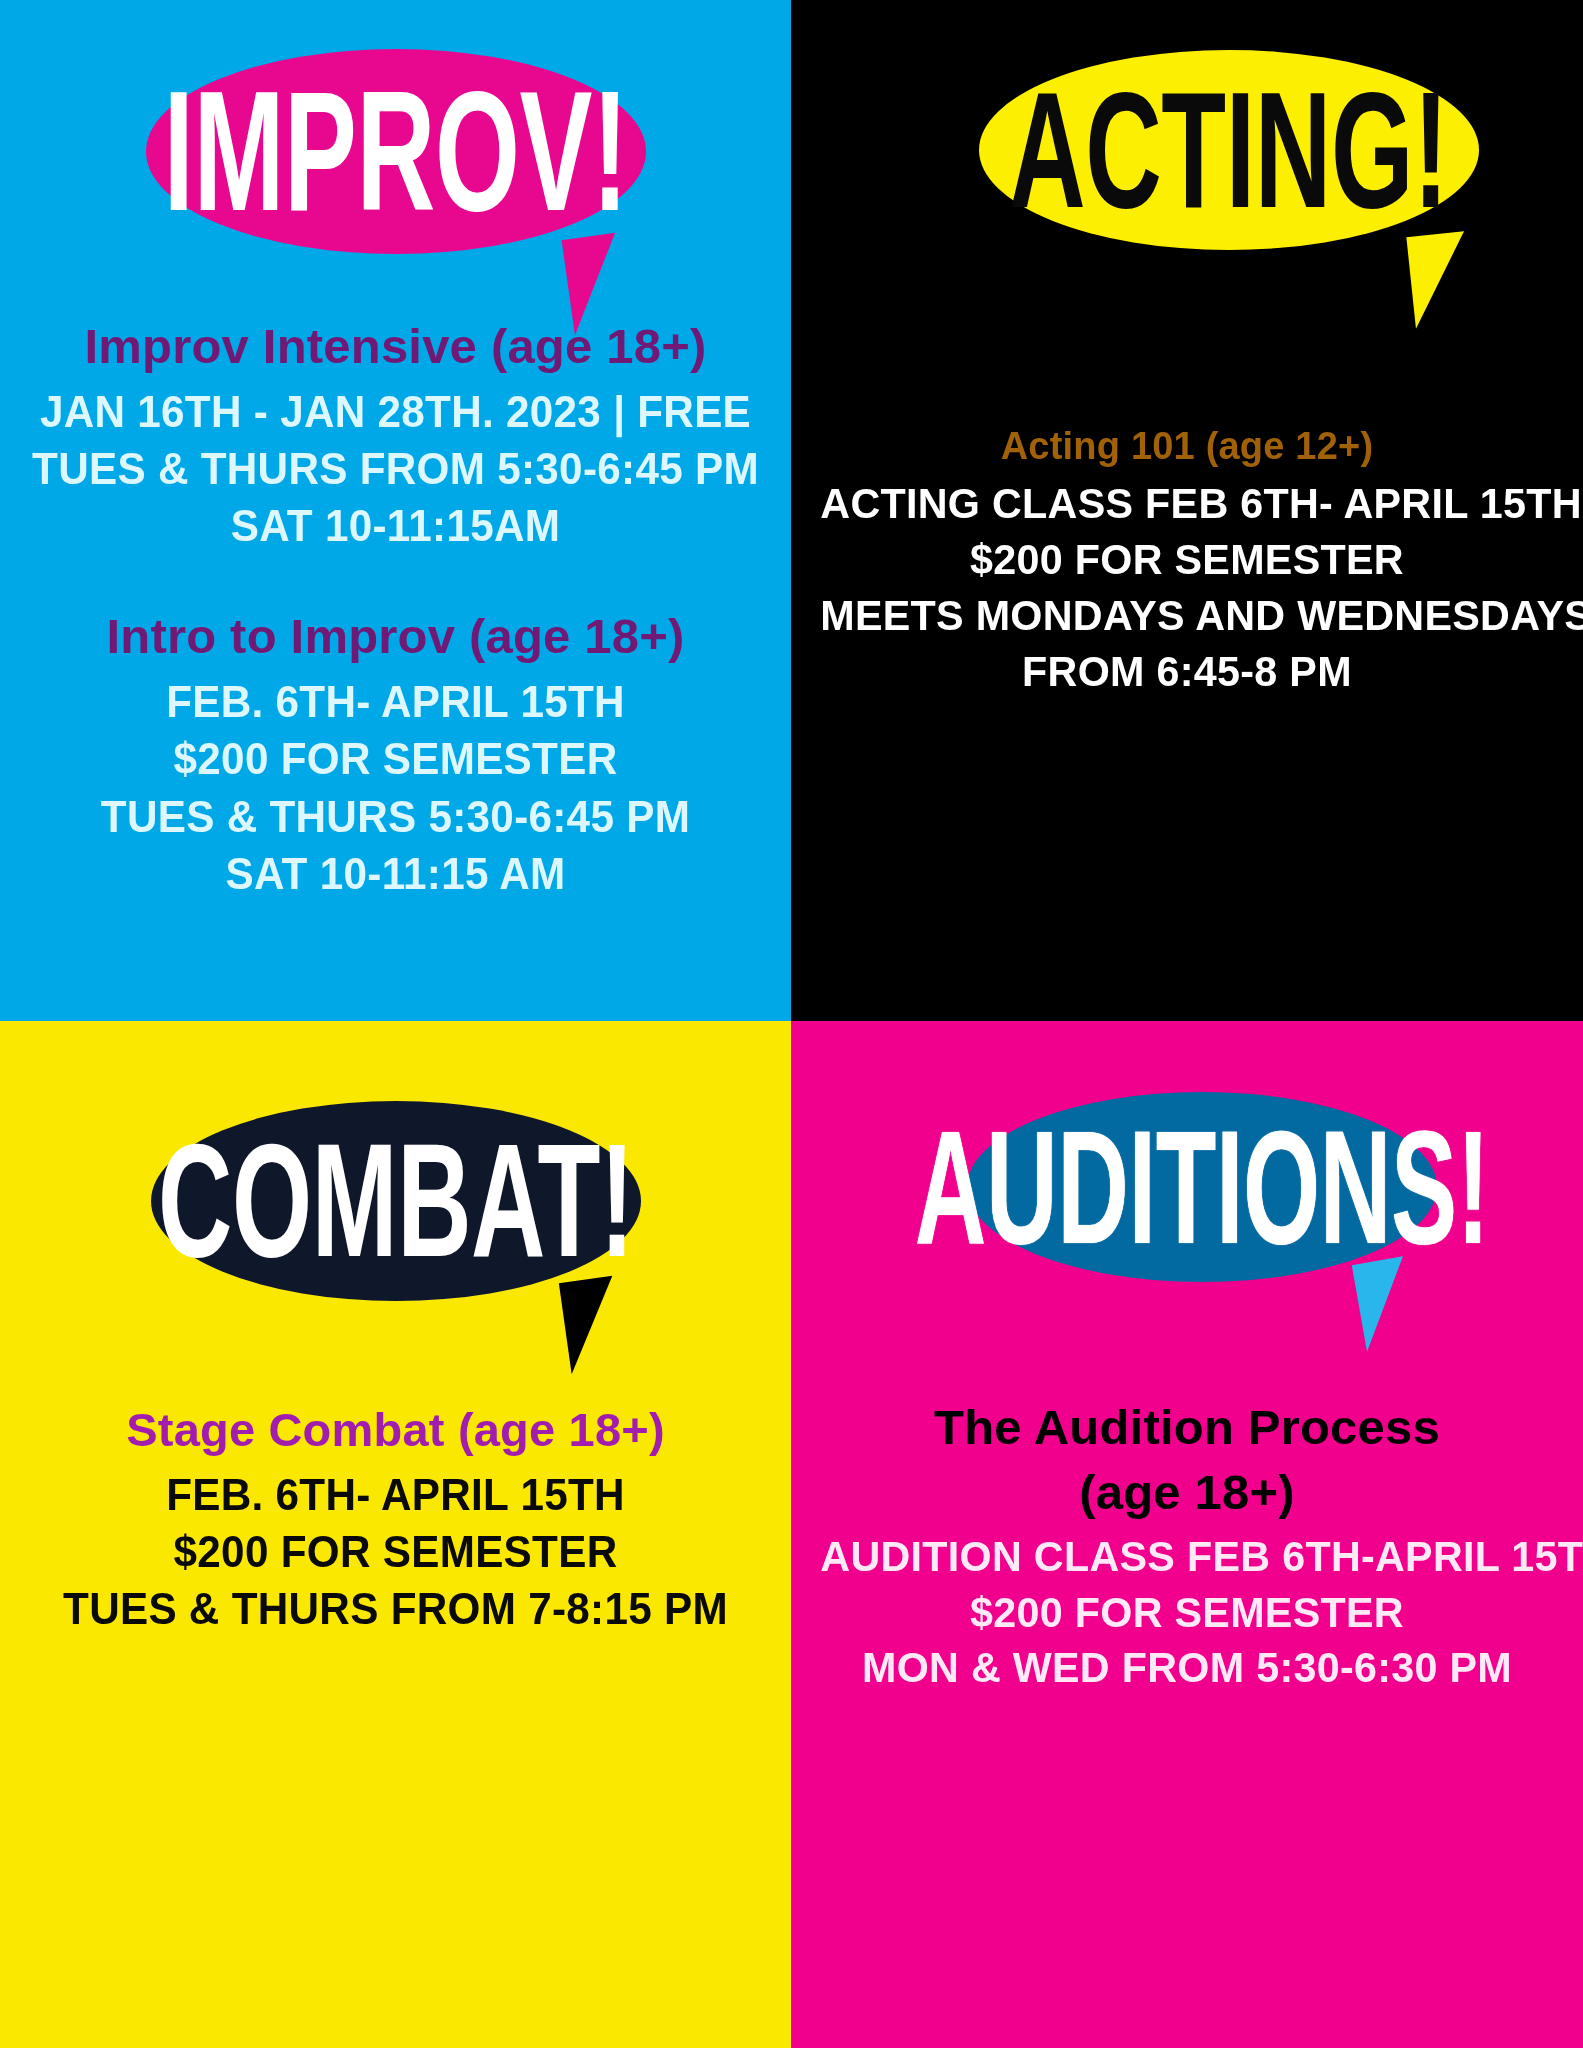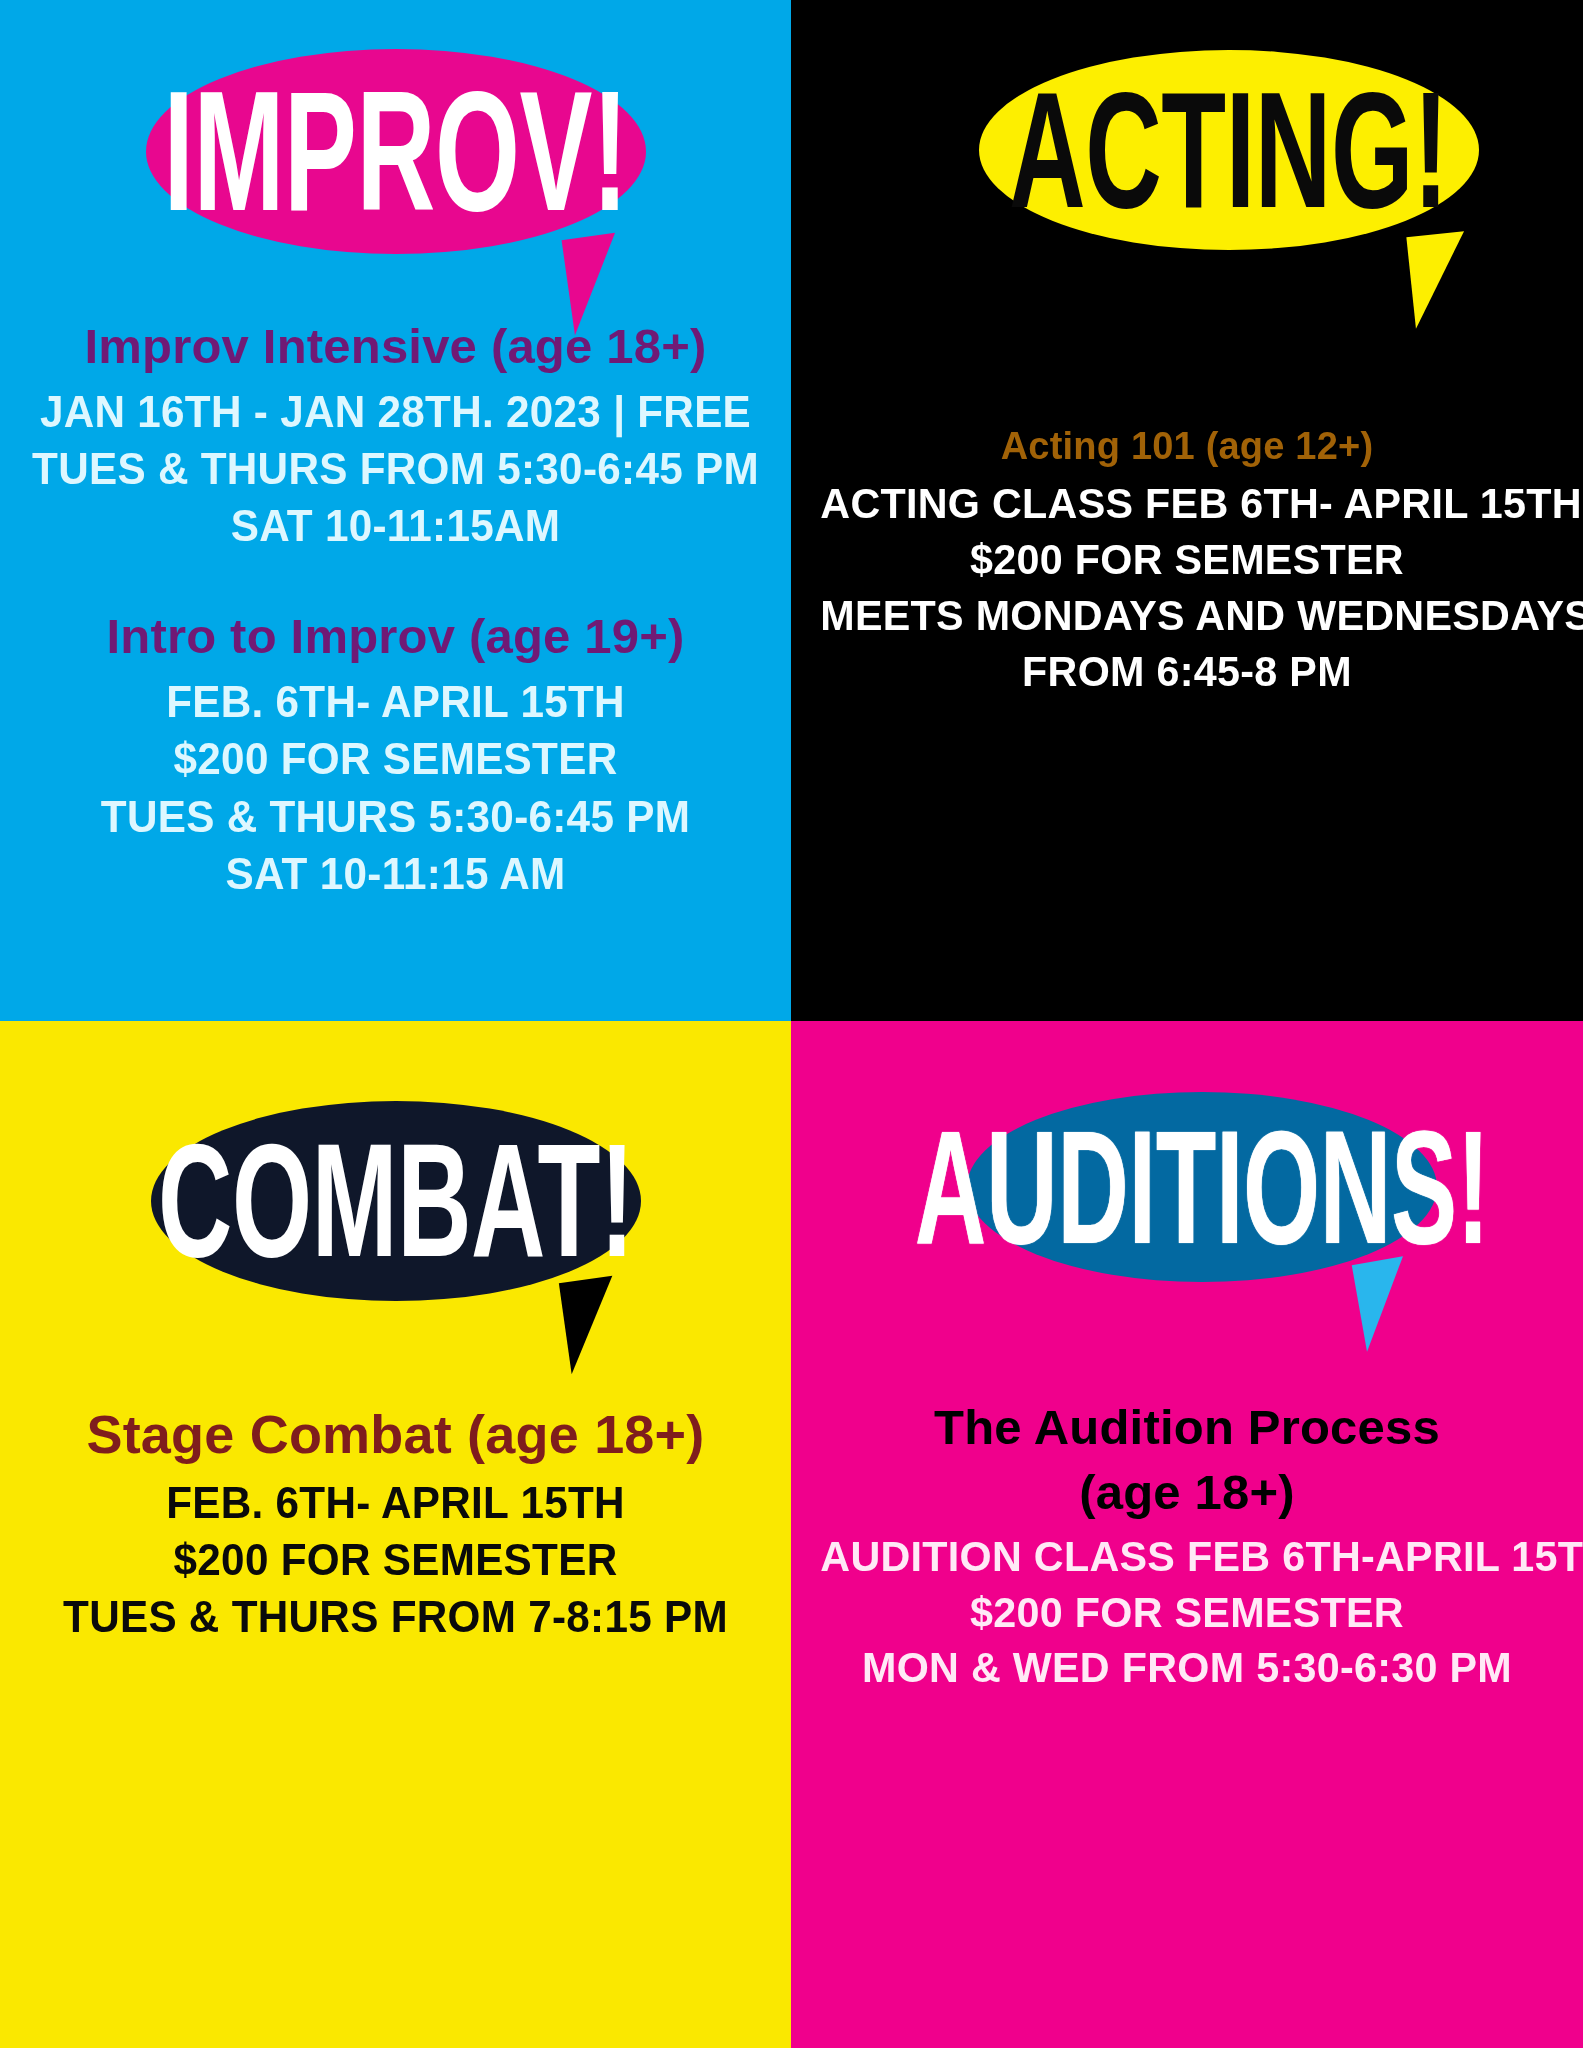--- a/index.html
+++ b/index.html
@@ -158,21 +158,21 @@
     transform:scaleX(0.96);
     white-space:nowrap;
   }
 
   .improv-body{top:318px;color:#ddf7ff;}
   .improv-body .course-title{color:#701a75;font-size:49px;}
   .acting-body{top:424px;color:#ffffff;}
   .acting-body .course-title{color:#a16207;font-size:38px;}
   .acting-body .course-line{font-size:43px;}
   .combat-body{top:382px;color:#0a0a0a;}
-  .combat-body .course-title{color:#7f1d1d;font-size:54px;}
+  .combat-body .course-title{color:#a21caf;font-size:47px;}
   .audition-body{top:378px;color:#ffe9f6;}
   .audition-body .course-title{color:#000000;font-size:49px;}
   .audition-body .course-line{font-size:43px;}
 </style>
 </head>
 <body>
 
 <div class="poster">
 
   <div class="quad q-improv">
@@ -184,21 +184,21 @@
     </div>
 
     <div class="body-text improv-body">
       <div class="course">
         <div class="course-title">Improv Intensive (age 18+)</div>
         <div class="course-line">JAN 16TH - JAN 28TH. 2023 | FREE</div>
         <div class="course-line">TUES &amp; THURS FROM 5:30-6:45 PM</div>
         <div class="course-line">SAT 10-11:15AM</div>
       </div>
       <div class="course">
-        <div class="course-title">Intro to Improv (age 19+)</div>
+        <div class="course-title">Intro to Improv (age 18+)</div>
         <div class="course-line">FEB. 6TH- APRIL 15TH</div>
         <div class="course-line">$200 FOR SEMESTER</div>
         <div class="course-line">TUES &amp; THURS 5:30-6:45 PM</div>
         <div class="course-line">SAT 10-11:15 AM</div>
       </div>
     </div>
   </div>
 
   <div class="quad q-acting">
     <div class="bubble-wrap acting-wrap">

